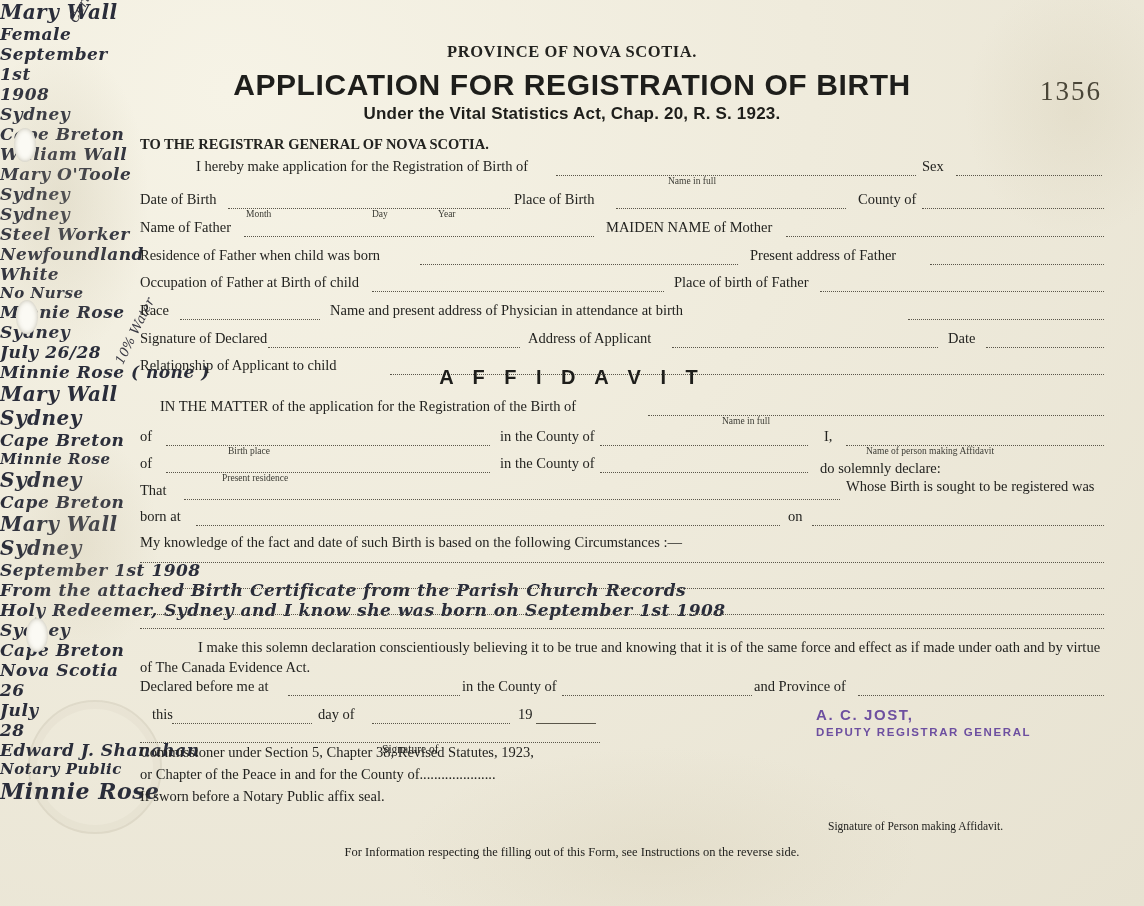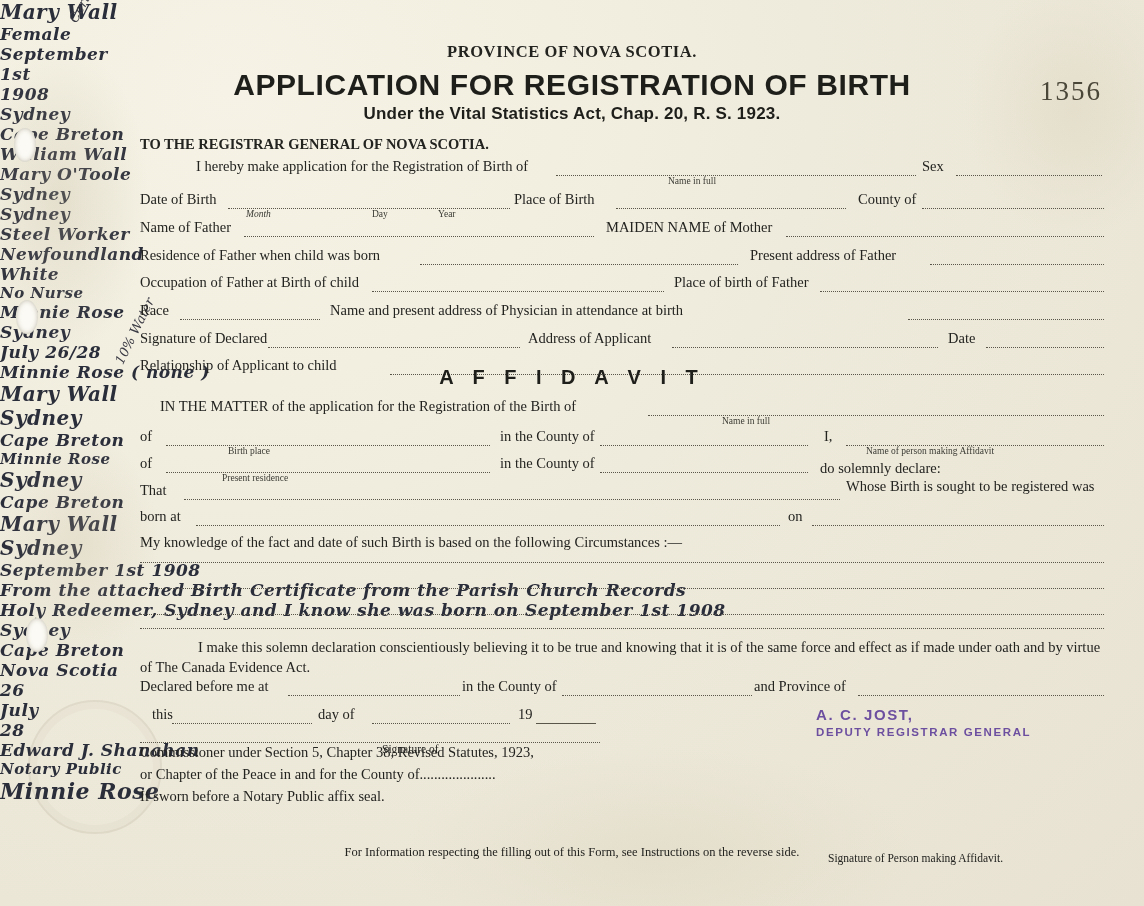--- a/index.html
+++ b/index.html
@@ -152,21 +152,21 @@
   <div class="tiny" style="left:668px;top:176px;">Name in full</div>
   <div class="lbl" style="left:922px;top:158px;">Sex</div>
   <div class="dots" style="left:956px;top:175px;width:146px;"></div>
   <div class="hand med" style="left:966px;top:148px;">Female</div>
 
   <div class="lbl" style="left:140px;top:191px;">Date of Birth</div>
   <div class="dots" style="left:228px;top:208px;width:282px;"></div>
   <div class="hand med" style="left:232px;top:183px;">September</div>
   <div class="hand med" style="left:372px;top:183px;">1st</div>
   <div class="hand med" style="left:432px;top:183px;">1908</div>
-  <div class="tiny" style="left:246px;top:209px;font-style:italic;">Month</div>
+  <div class="tiny" style="left:246px;top:209px;">Month</div>
   <div class="tiny" style="left:372px;top:209px;">Day</div>
   <div class="tiny" style="left:438px;top:209px;">Year</div>
 
   <div class="lbl" style="left:514px;top:191px;">Place of Birth</div>
   <div class="dots" style="left:616px;top:208px;width:230px;"></div>
   <div class="hand med" style="left:630px;top:183px;">Sydney</div>
 
   <div class="lbl" style="left:858px;top:191px;">County of</div>
   <div class="dots" style="left:922px;top:208px;width:182px;"></div>
   <div class="hand med" style="left:930px;top:181px;">Cape Breton</div>
@@ -313,17 +313,17 @@
     <span class="b">a Notary Public</span>
     <span>affix seal.</span>
   </div>
 
   <div class="stamp">
     <div class="l1">A. C. JOST,</div>
     <div class="l2">DEPUTY REGISTRAR GENERAL</div>
   </div>
 
   <div class="hand" style="left:820px;top:782px;font-size:22px;">Minnie Rose</div>
-  <div class="sigcap" style="left:828px;top:852px;">Signature of Person making Affidavit.</div>
+  <div class="sigcap" style="left:828px;top:820px;">Signature of Person making Affidavit.</div>
 
   <div class="footer">For Information respecting the filling out of this Form, see Instructions on the reverse side.</div>
 
 </div>
 
 </body></html>

